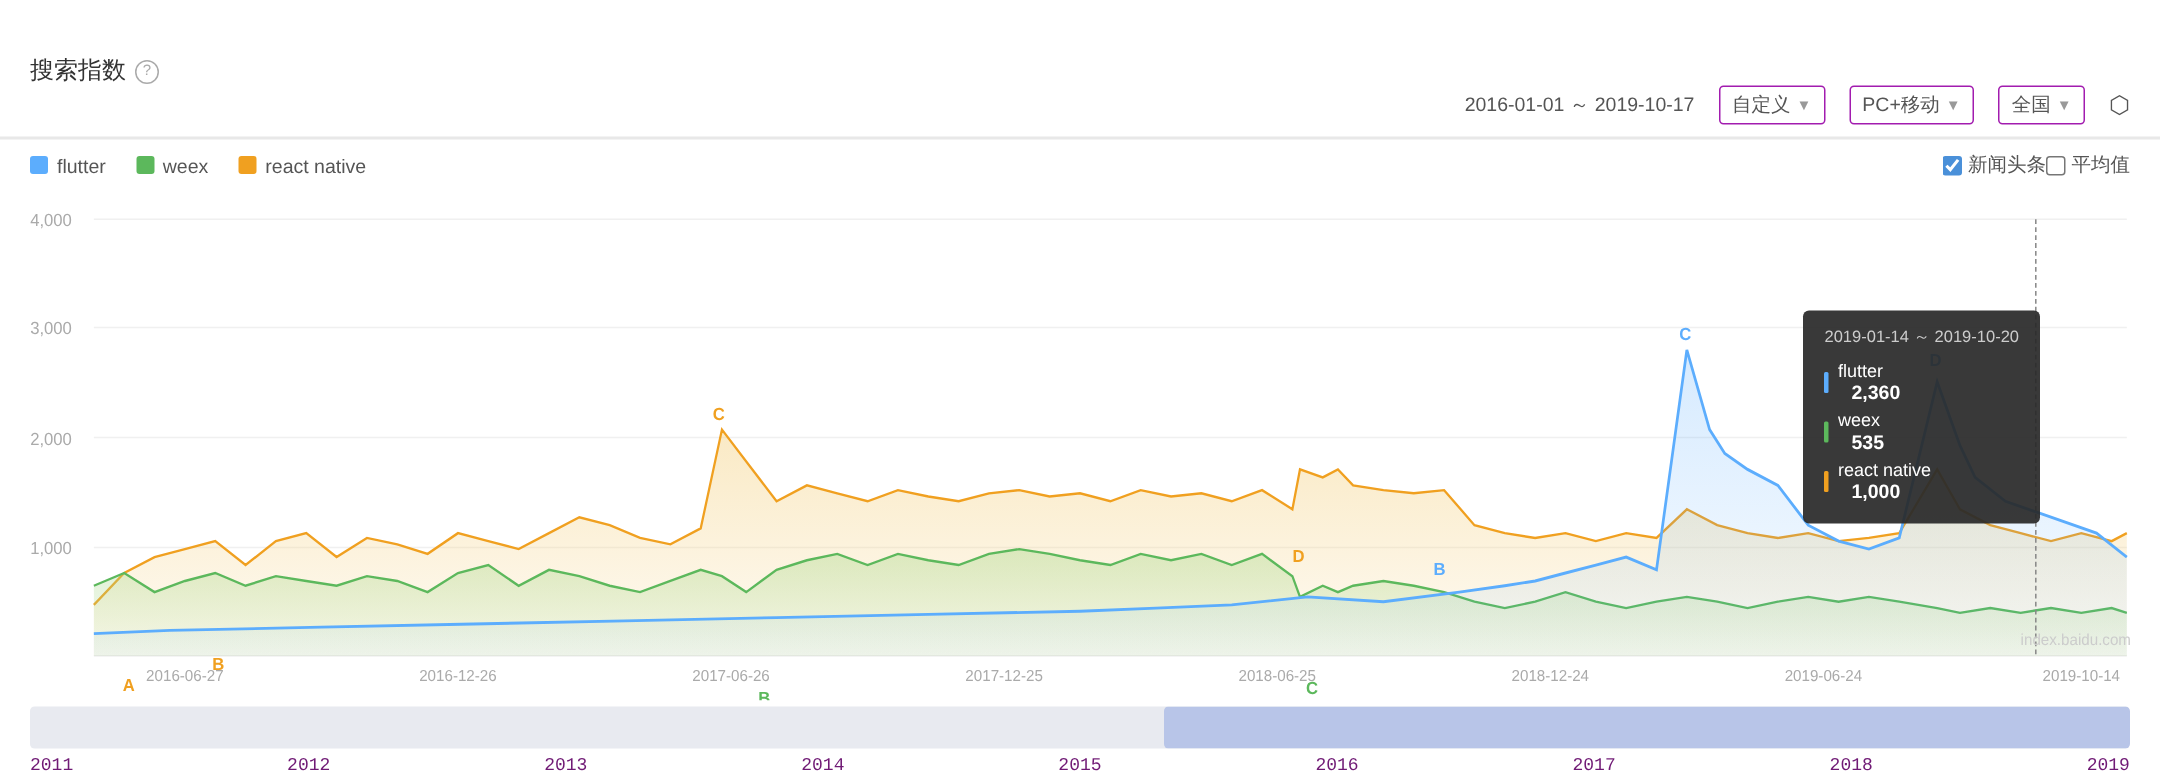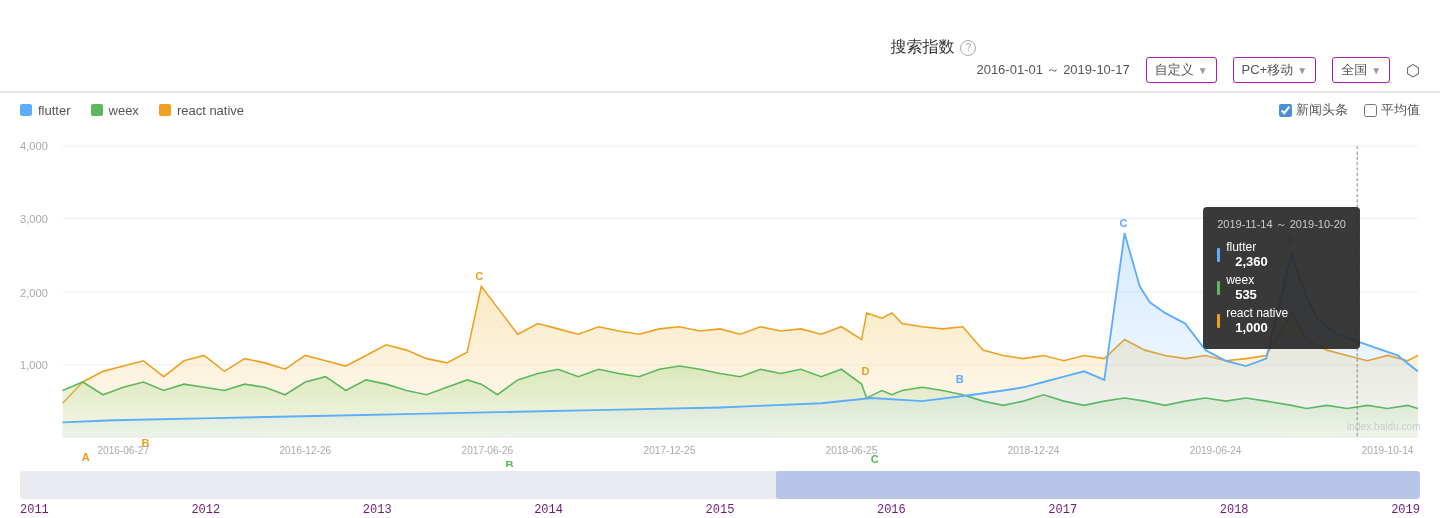--- a/index.html
+++ b/index.html
@@ -9,21 +9,21 @@
       width: 1440px;
       height: 518px;
       overflow: hidden;
       font-size: 12px;
       color: #333;
     }
 
     .header {
       display: flex;
       align-items: center;
-      justify-content: flex-end;
+      justify-content: space-between;
       padding: 12px 20px 8px 20px;
       border-bottom: 1px solid #e8e8e8;
     }
 
     .header-left {
       display: flex;
       align-items: center;
       gap: 6px;
     }
 
@@ -102,21 +102,20 @@
 
     .legend-dot {
       width: 12px;
       height: 12px;
       border-radius: 2px;
     }
 
     .legend-right {
       display: flex;
       align-items: center;
-      gap: 16px;
       font-size: 13px;
       color: #555;
     }
 
     .checkbox-item {
       display: flex;
       align-items: center;
       gap: 4px;
     }
 
@@ -397,21 +396,21 @@
     <text x="830" y="308" font-size="10" fill="#aaa" font-family="sans-serif" text-anchor="middle">2018-06-25</text>
     <text x="1010" y="308" font-size="10" fill="#aaa" font-family="sans-serif" text-anchor="middle">2018-12-24</text>
     <text x="1190" y="308" font-size="10" fill="#aaa" font-family="sans-serif" text-anchor="middle">2019-06-24</text>
     <text x="1360" y="308" font-size="10" fill="#aaa" font-family="sans-serif" text-anchor="middle">2019-10-14</text>
 
     <text x="1320" y="285" font-size="10" fill="#ccc" font-family="sans-serif">index.baidu.com</text>
   </svg>
 
   
   <div class="tooltip-box">
-    <div class="tooltip-date">2019-11-14 ～ 2019-10-20</div>
+    <div class="tooltip-date">2019-01-14 ～ 2019-10-20</div>
     <div class="tooltip-row">
       <div class="tooltip-bar" style="background:#5cadfd;"></div>
       <div>
         <div class="tooltip-label">flutter</div>
         <div class="tooltip-value">2,360</div>
       </div>
     </div>
     <div class="tooltip-row">
       <div class="tooltip-bar" style="background:#5cb85c;"></div>
       <div>

